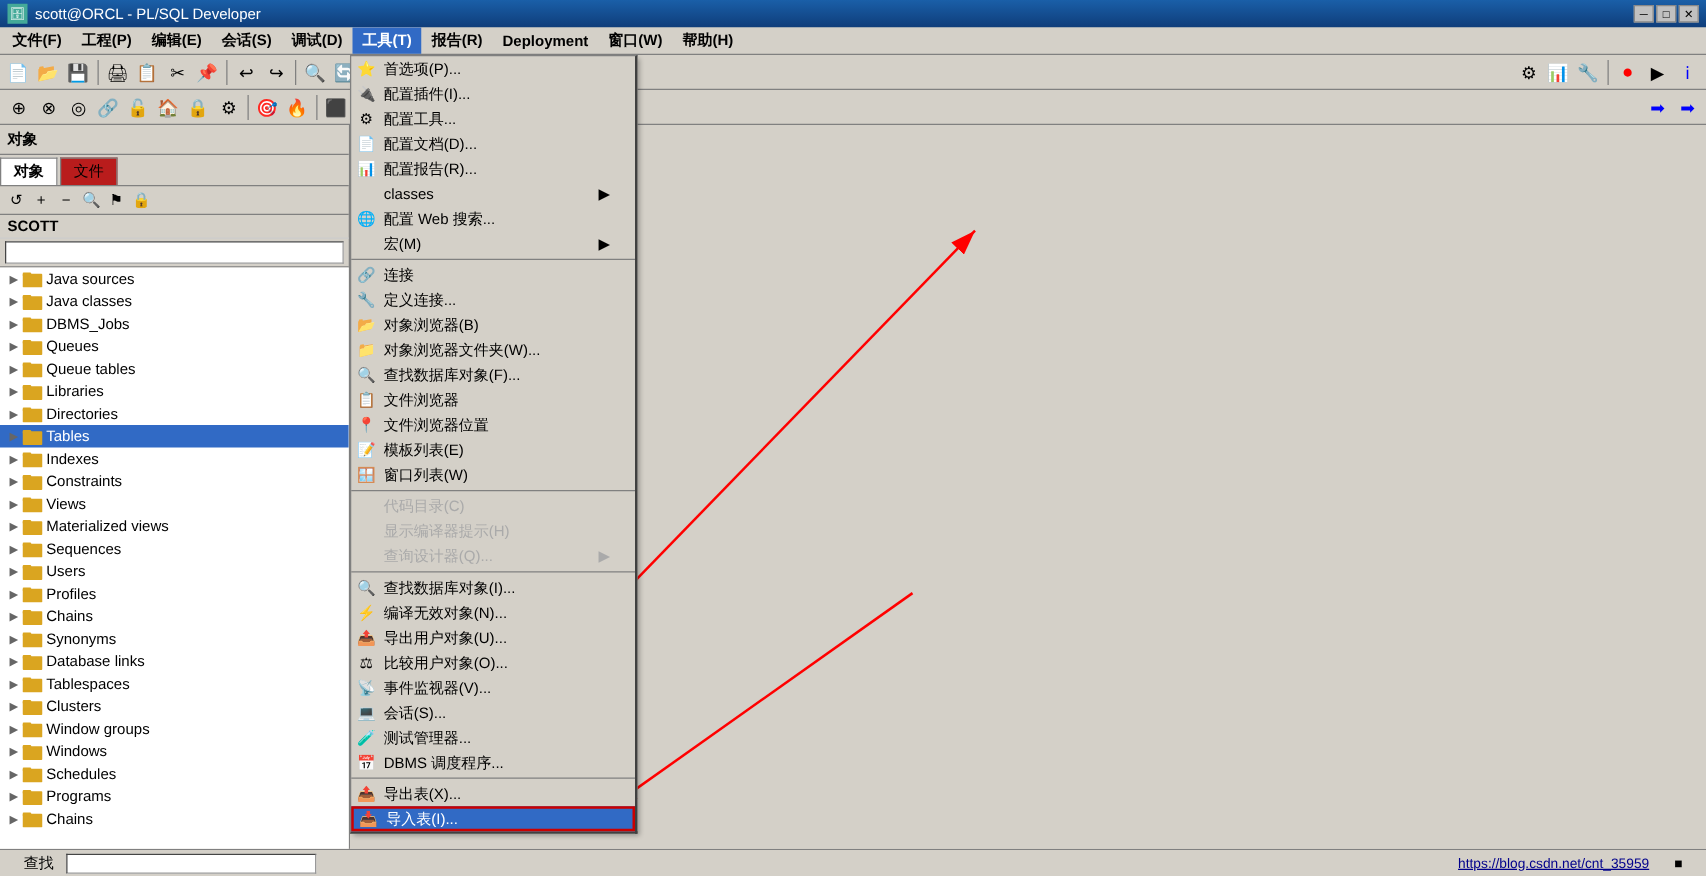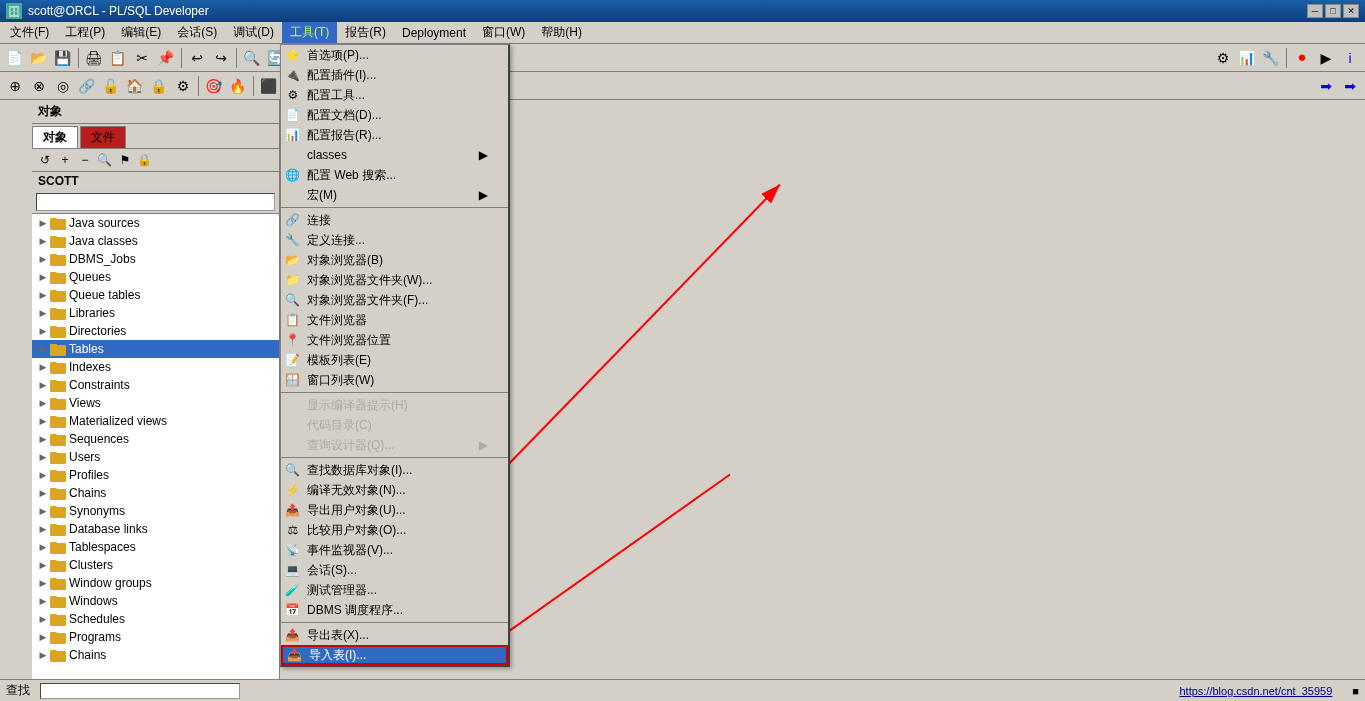--- a/index.html
+++ b/index.html
@@ -22,32 +22,33 @@
     .title-btn { width: 16px; height: 14px; background: #c0c0c0; border: 1px solid #888; display: flex; align-items: center; justify-content: center; font-size: 9px; cursor: pointer; color: black; }
 
     
     .menu-bar {
       background: #d4d0c8;
       height: 22px;
       display: flex;
       align-items: center;
       border-bottom: 1px solid #808080;
       padding: 0 2px;
+      font-weight: bold;
     }
     .menu-item {
       padding: 2px 8px;
       font-size: 12px;
       cursor: pointer;
       height: 100%;
       display: flex;
       align-items: center;
     }
     .menu-item.highlighted {
       background: #316ac5;
-      color: #bef264;
+      color: #ffffff;
     }
 
     
     .toolbar {
       background: #d4d0c8;
       height: 28px;
       display: flex;
       align-items: center;
       border-bottom: 1px solid #808080;
       padding: 2px 4px;
@@ -84,21 +85,20 @@
     }
 
     
     .left-panel {
       width: 280px;
       background: #d4d0c8;
       border-right: 1px solid #808080;
       display: flex;
       flex-direction: column;
       flex-shrink: 0;
-      padding-left: 32px;
     }
     .panel-header {
       background: #d4d0c8;
       padding: 3px 6px;
       font-size: 12px;
       font-weight: bold;
       border-bottom: 1px solid #808080;
     }
     .panel-tabs {
       display: flex;
@@ -243,21 +243,21 @@
       justify-content: center;
     }
 
     
     .status-bar {
       height: 22px;
       background: #d4d0c8;
       border-top: 1px solid #808080;
       display: flex;
       align-items: center;
-      padding: 0 6px;
+      padding: 0 19px;
       font-size: 12px;
       gap: 10px;
     }
     .status-bar-right {
       margin-left: auto;
       color: #00a;
       font-size: 11px;
     }
 
     
@@ -727,21 +727,21 @@
       <span>对象浏览器(B)</span>
     </div>
 
     <div class="menu-dropdown-item">
       <span class="menu-item-icon">📁</span>
       <span>对象浏览器文件夹(W)...</span>
     </div>
 
     <div class="menu-dropdown-item">
       <span class="menu-item-icon">🔍</span>
-      <span>对象浏览器文件夹(F)...</span>
+      <span>查找数据库对象(F)...</span>
     </div>
 
     <div class="menu-dropdown-item">
       <span class="menu-item-icon">📋</span>
       <span>文件浏览器</span>
     </div>
 
     <div class="menu-dropdown-item">
       <span class="menu-item-icon">📍</span>
       <span>文件浏览器位置</span>
@@ -752,29 +752,29 @@
       <span>模板列表(E)</span>
     </div>
 
     <div class="menu-dropdown-item">
       <span class="menu-item-icon">🪟</span>
       <span>窗口列表(W)</span>
     </div>
     <div class="menu-dropdown-sep"></div>
 
 
+
+    <div class="menu-dropdown-item disabled">
+      <span class="menu-item-icon"></span>
+      <span>代码目录(C)</span>
+    </div>
 
     <div class="menu-dropdown-item disabled">
       <span class="menu-item-icon"></span>
       <span>显示编译器提示(H)</span>
-    </div>
-
-    <div class="menu-dropdown-item disabled">
-      <span class="menu-item-icon"></span>
-      <span>代码目录(C)</span>
     </div>
 
     <div class="menu-dropdown-item disabled">
       <span class="menu-item-icon"></span>
       <span>查询设计器(Q)...</span>
       <span class="arrow">▶</span>
     </div>
     <div class="menu-dropdown-sep"></div>
 
     <div class="menu-dropdown-item">

